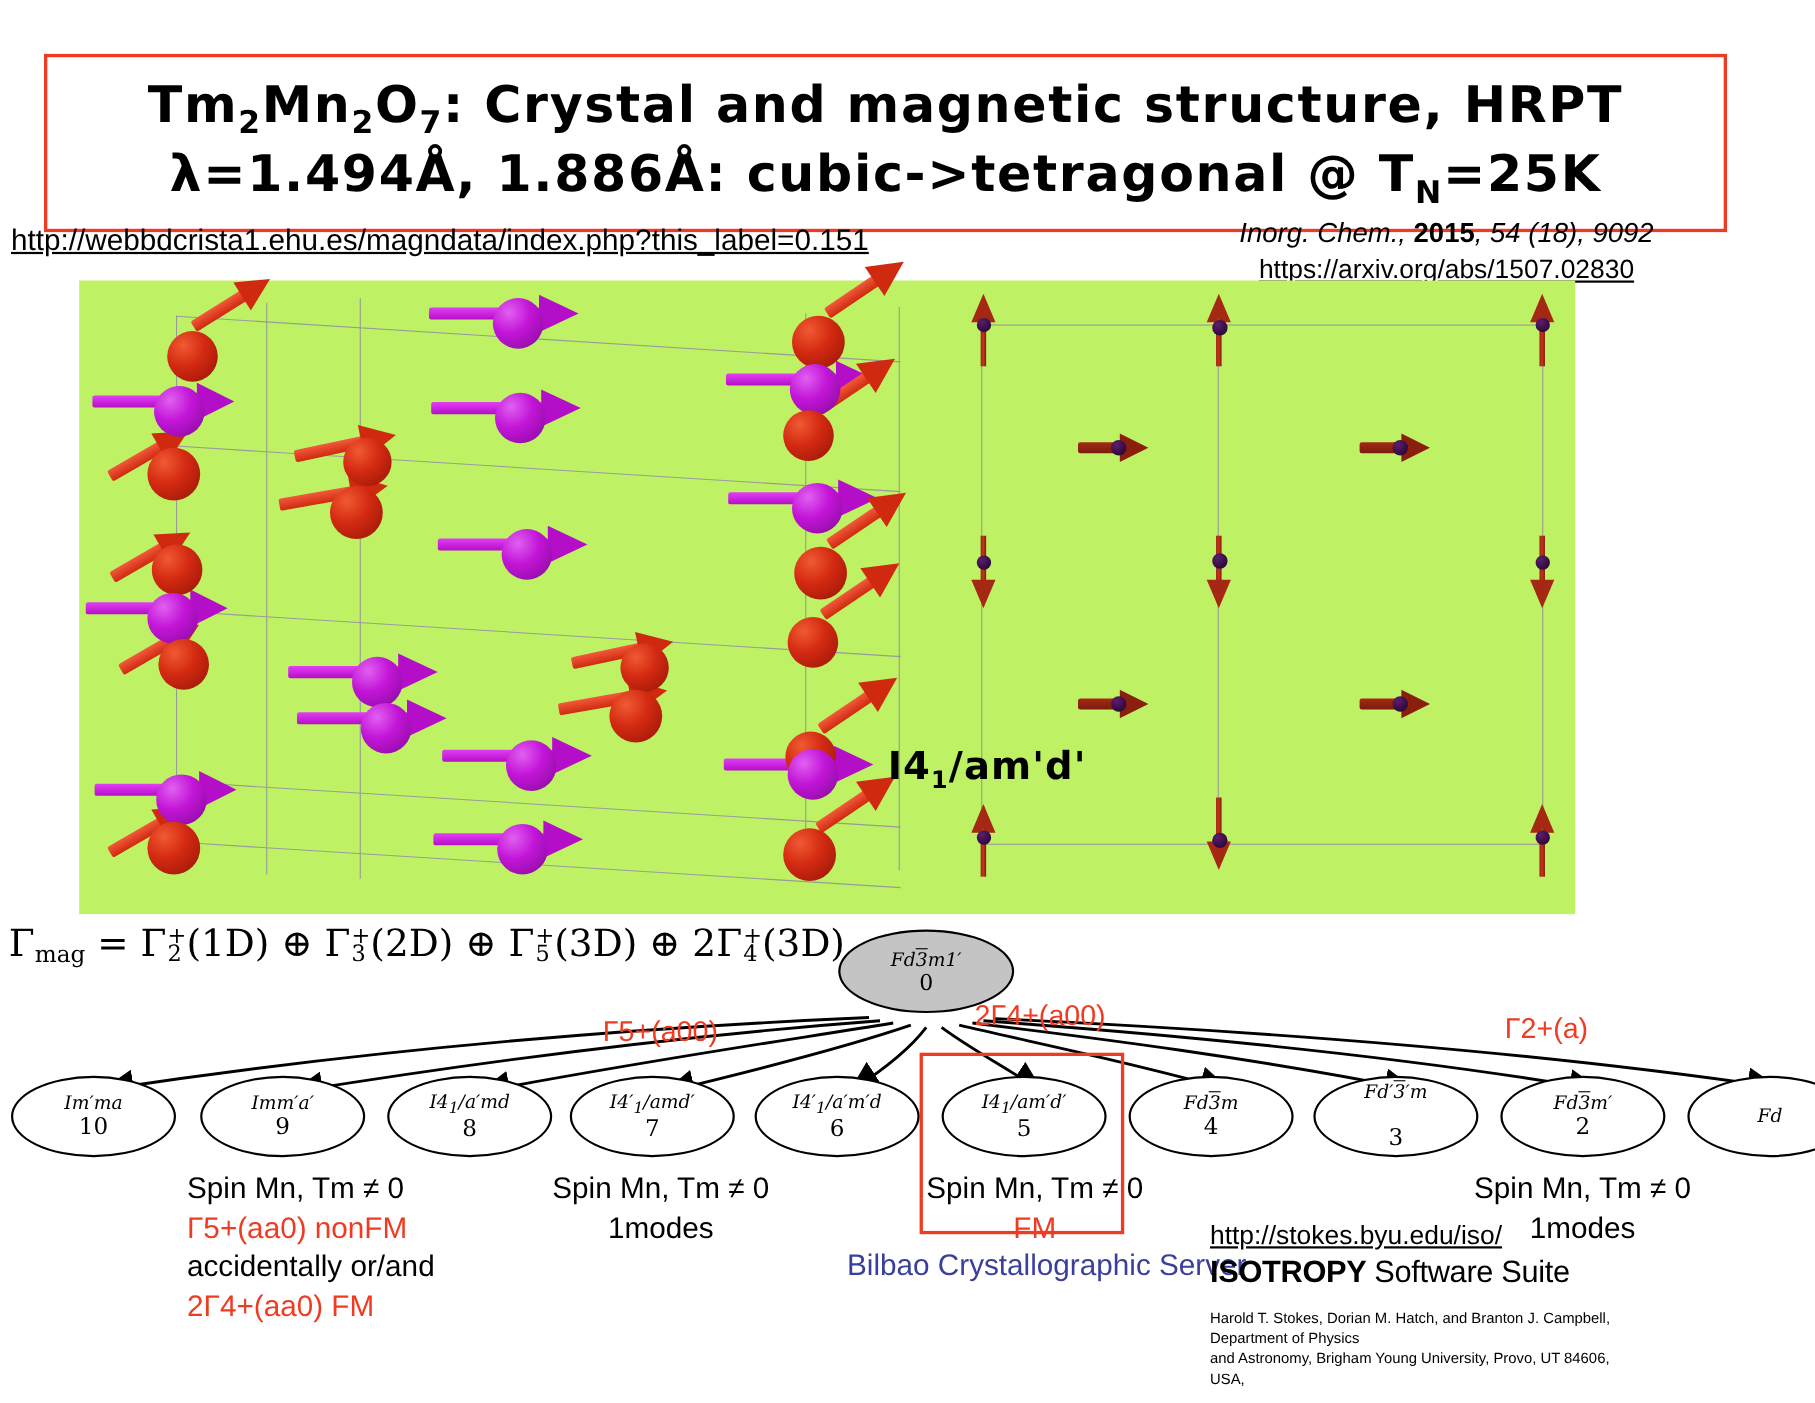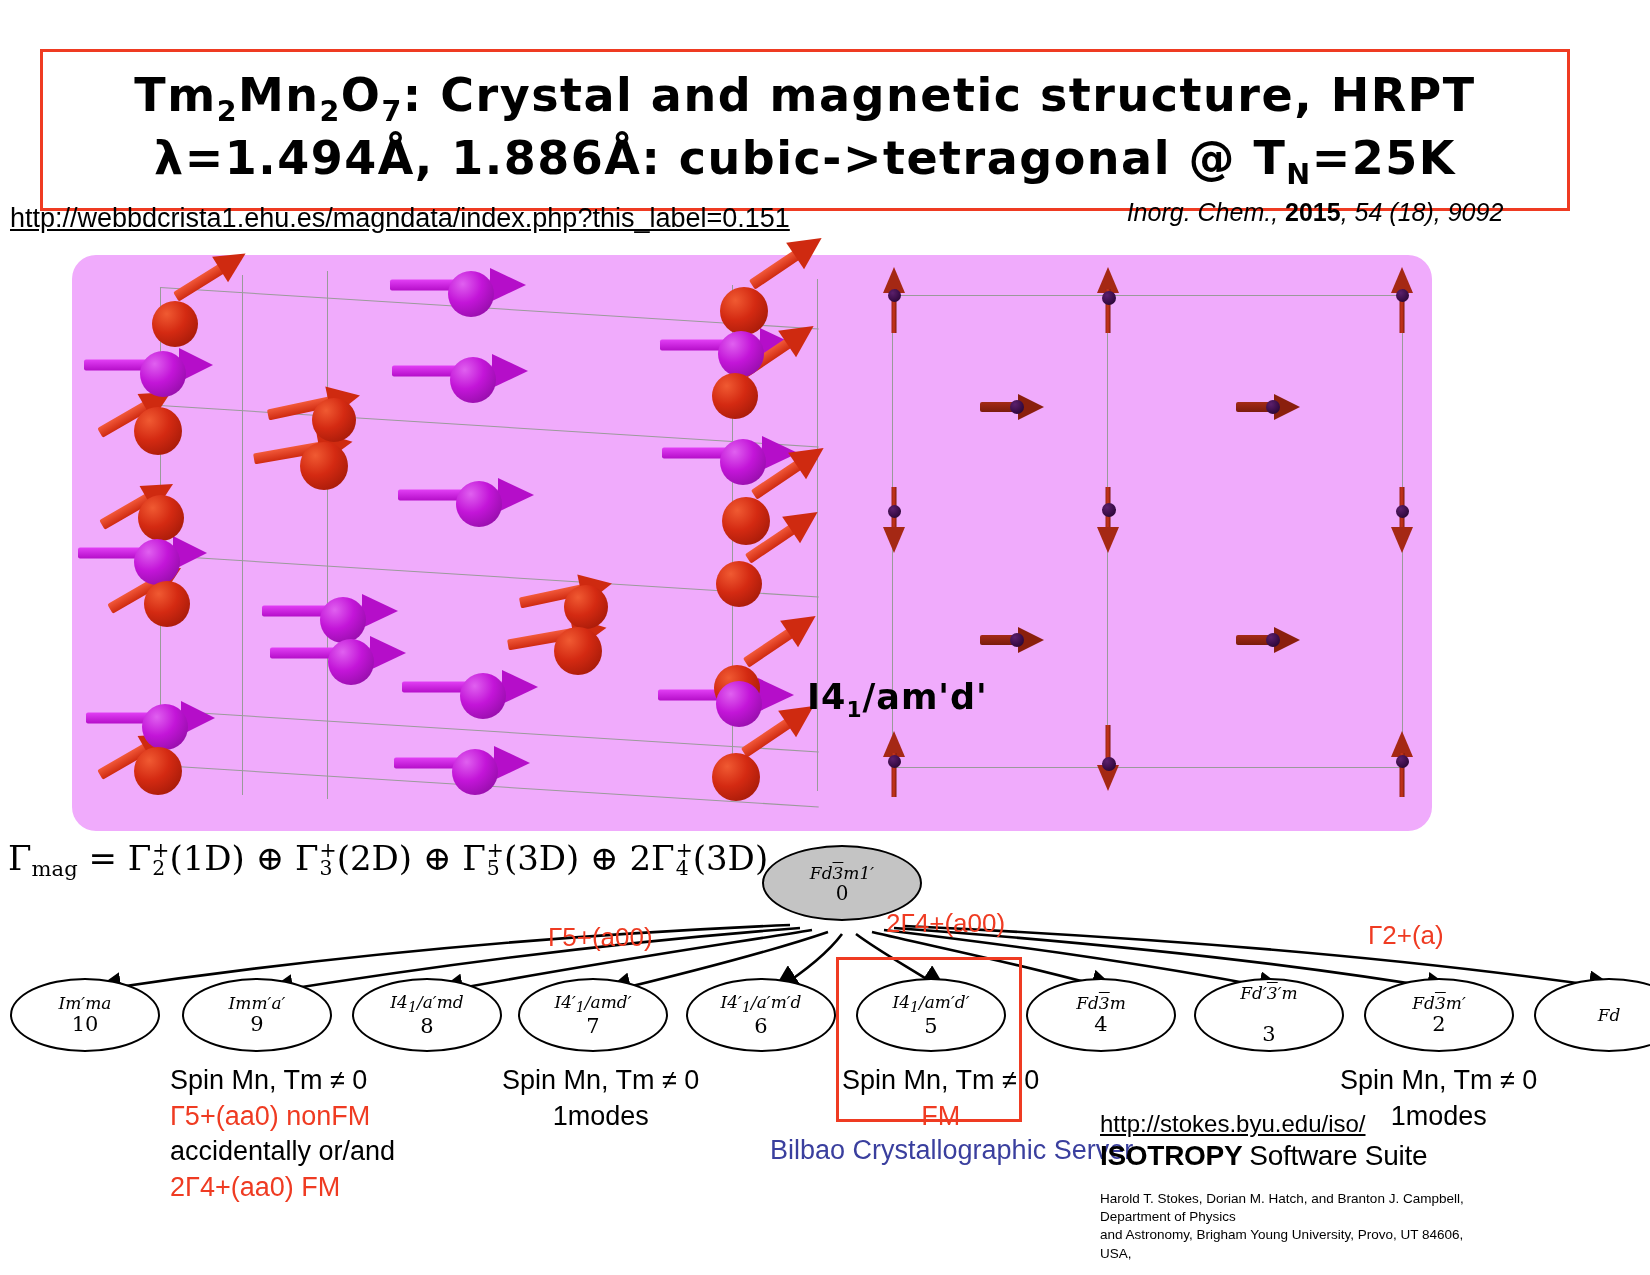--- a/index.html
+++ b/index.html
@@ -73,22 +73,21 @@
     font-style: normal;
   }
 
   
   .struct-panel {
     position: absolute;
     left: 72px;
     top: 255px;
     width: 1360px;
     height: 576px;
-    background: #f0abfc;
-    border-radius: 24px;
+    background: #bef264;
   }
   .struct-left, .struct-right {
     position: absolute;
     top: 0;
     height: 100%;
   }
   .struct-left { left: 0; width: 790px; }
   .struct-right { left: 790px; width: 570px; }
 
   .sg-label {
@@ -346,20 +345,21 @@
 <a class="magndata-link" href="#">http://webbdcrista1.ehu.es/magndata/index.php?this_label=0.151</a>
 
 <div class="cite-block">
   <div class="cite-journal">
     <span>Inorg. Chem.,</span>
     <b>2015</b><span>,</span>
     <i>54</i>
     <span>(18),</span>
     <span>9092</span>
   </div>
+  <a class="arxiv-link" href="#">https://arxiv.org/abs/1507.02830</a>
 </div>
 
 <div class="struct-panel">
 
   <div class="struct-left">
 
     <div class="wire" style="left:88px;  top:32px;  width:660px; height:1px; transform:rotate(3.6deg); transform-origin:0 0;"></div>
     <div class="wire" style="left:88px;  top:150px; width:660px; height:1px; transform:rotate(3.6deg); transform-origin:0 0;"></div>
     <div class="wire" style="left:88px;  top:300px; width:660px; height:1px; transform:rotate(3.6deg); transform-origin:0 0;"></div>
     <div class="wire" style="left:88px;  top:455px; width:660px; height:1px; transform:rotate(3.6deg); transform-origin:0 0;"></div>

